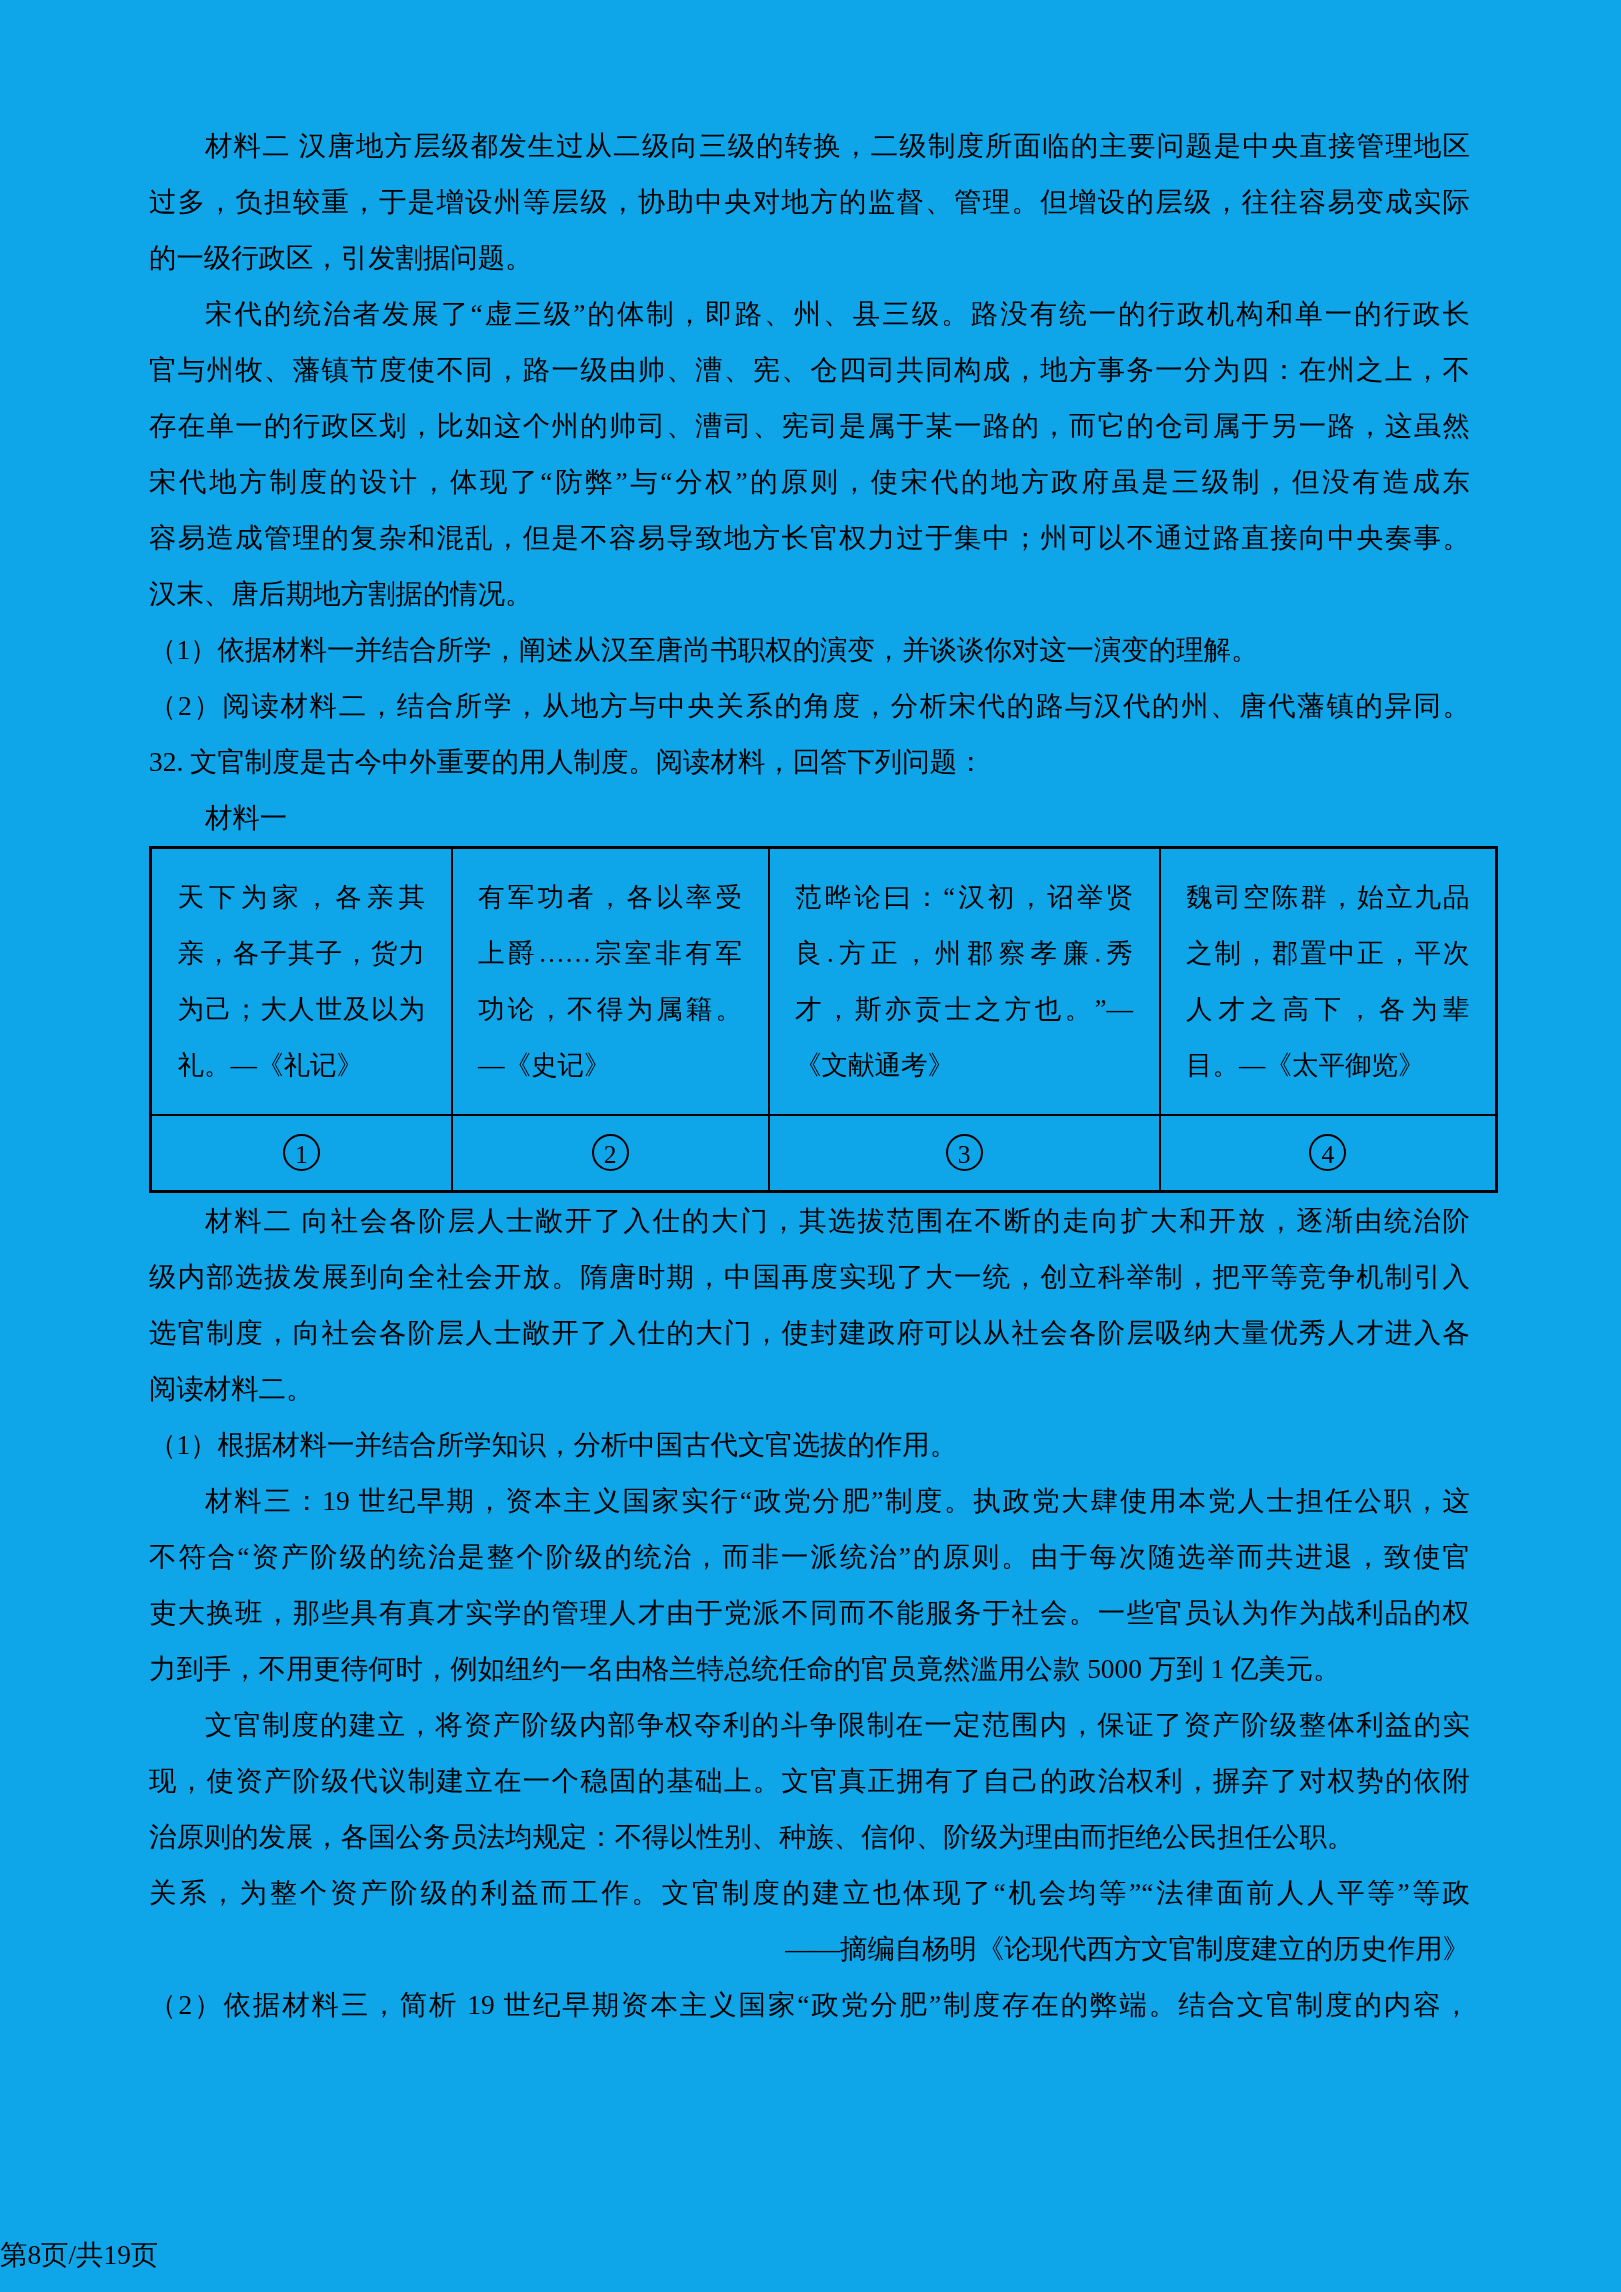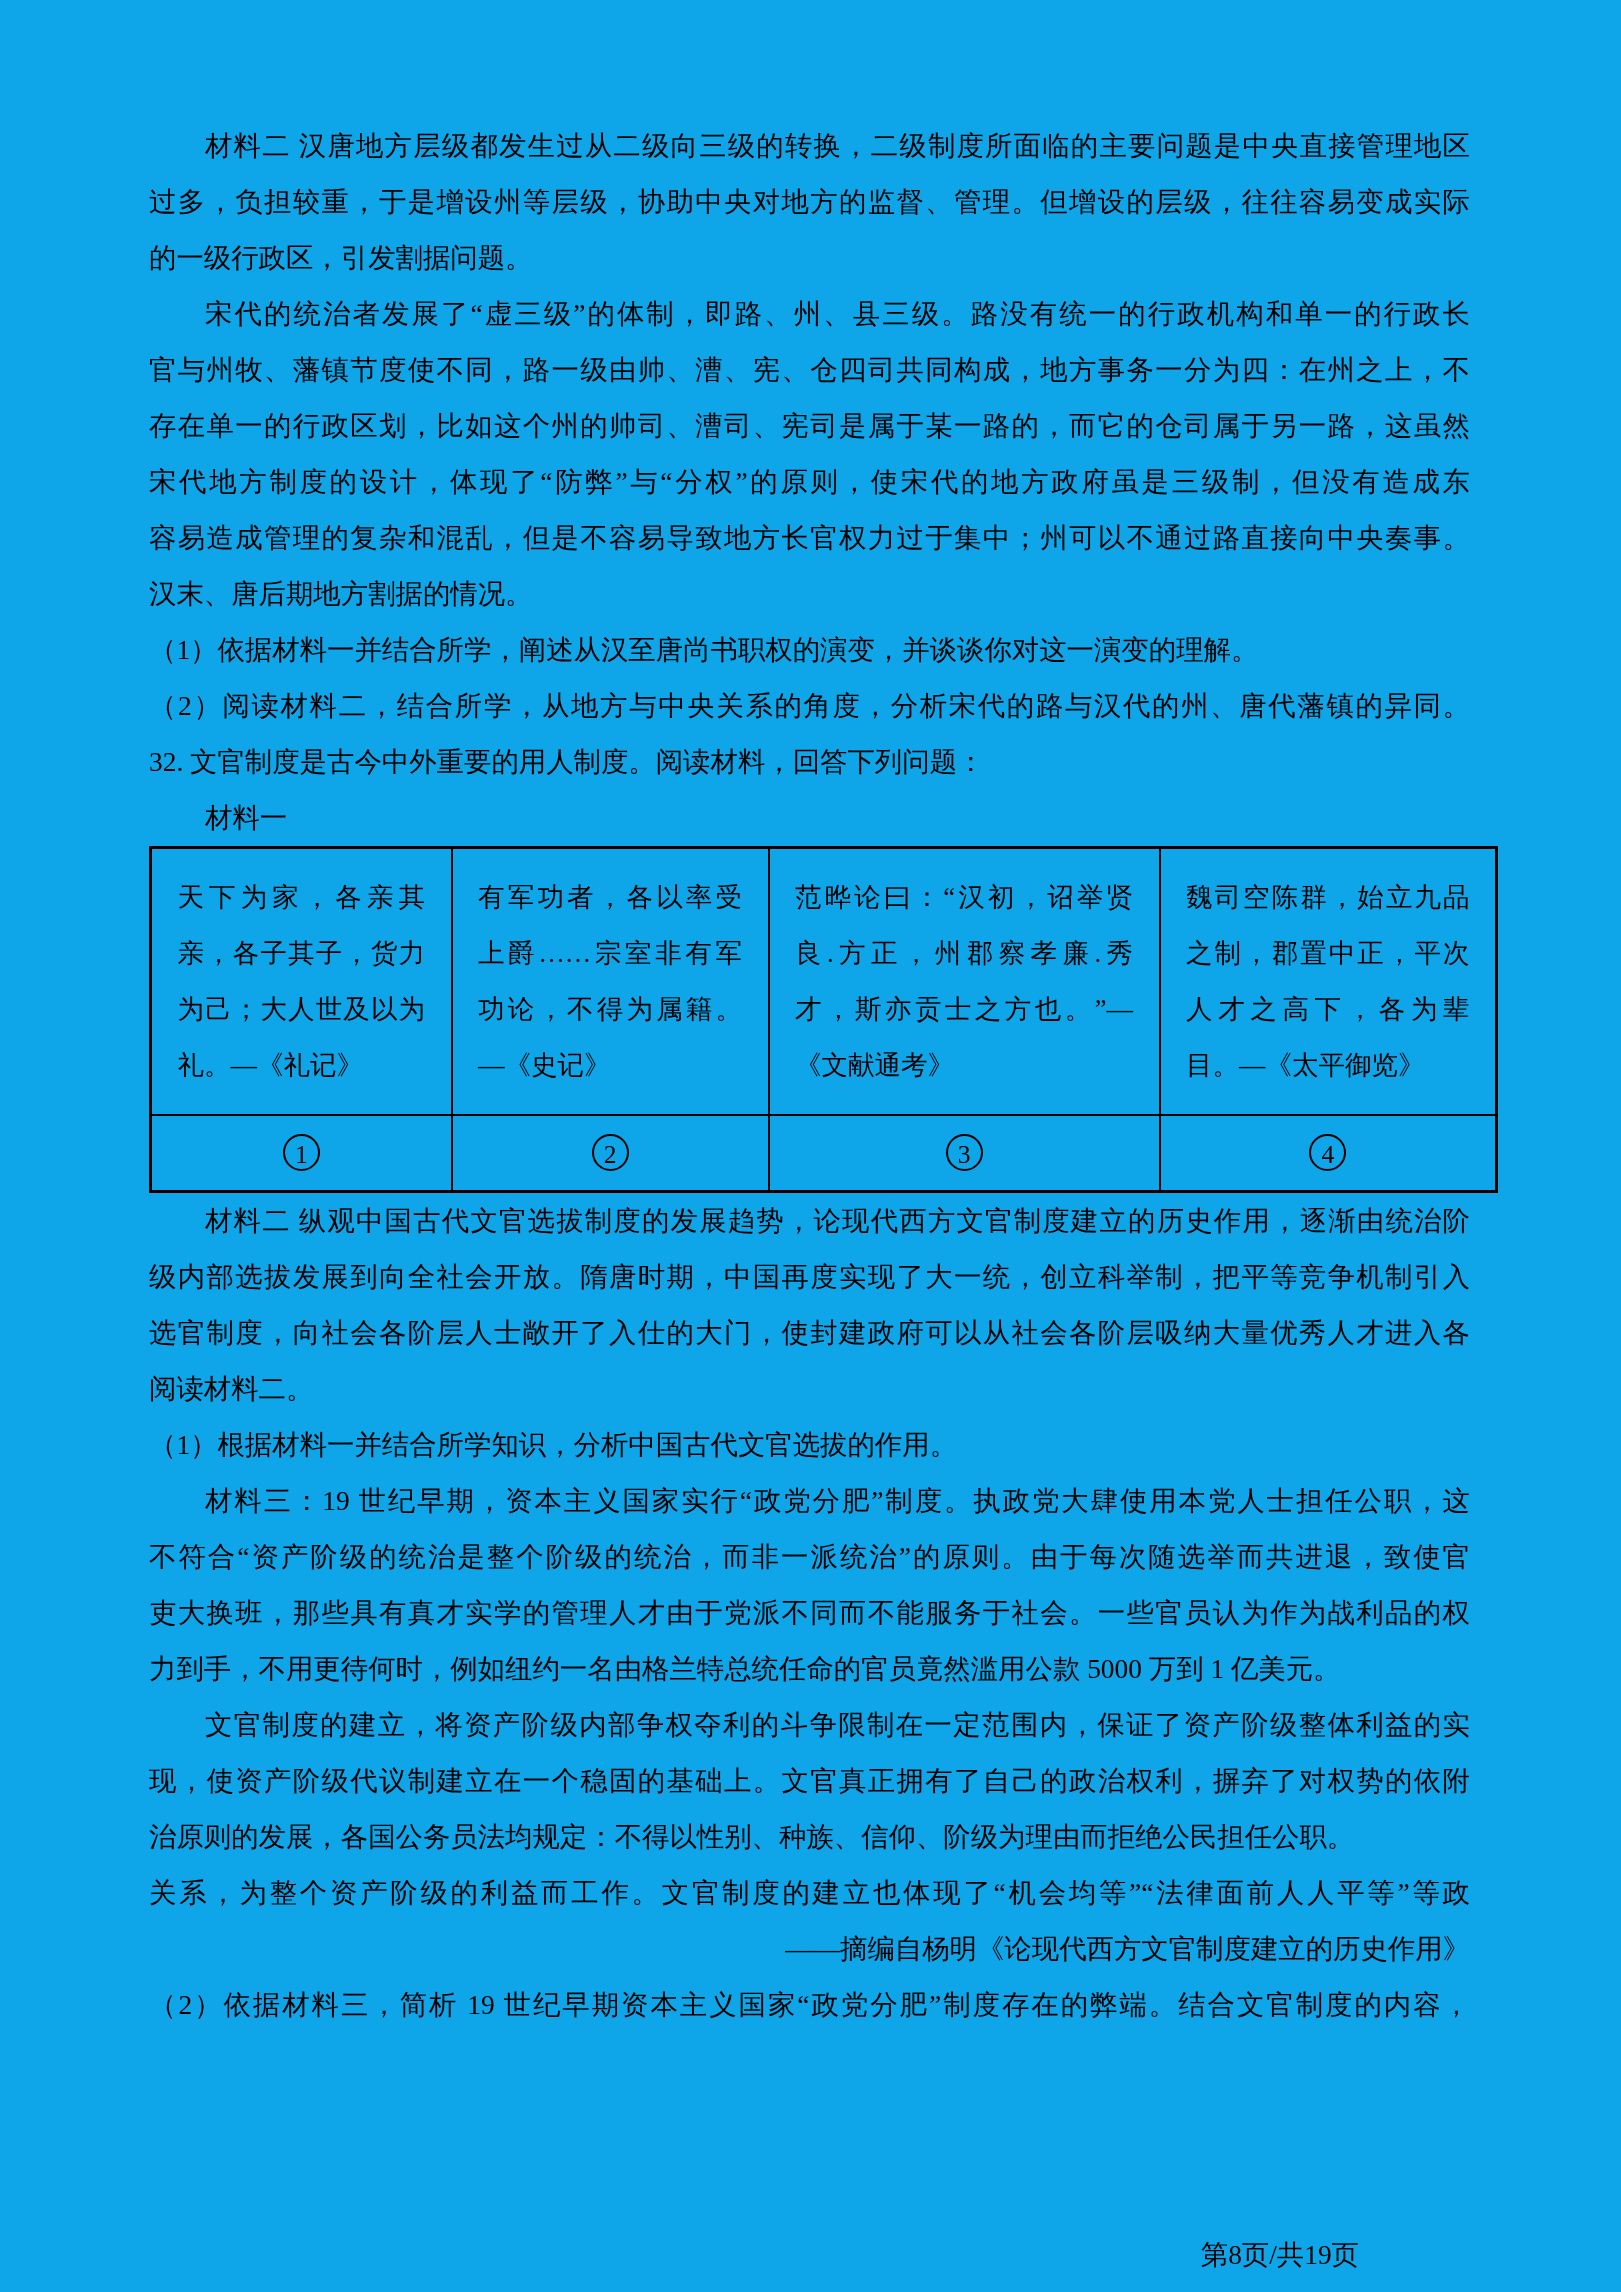--- a/index.html
+++ b/index.html
@@ -81,21 +81,21 @@
     border-radius: 50%;
     font-size: 25.5px;
     text-align: center;
     box-sizing: border-box;
   }
   .footer {
     position: absolute;
     left: 0;
     top: 2227px;
     width: 1359px;
-    text-align: right;
+    text-align: left;
     font-size: 27.4px;
     line-height: 56px;
   }
 </style>
 </head>
 <body>
 
 <div class="page">
 
   <div class="doc">
@@ -150,21 +150,21 @@
       </tr>
       <tr class="label-row">
         <td><span class="circ">1</span></td>
         <td><span class="circ">2</span></td>
         <td><span class="circ">3</span></td>
         <td><span class="circ">4</span></td>
       </tr>
     </tbody>
       </table>
 
-    <div class="line ind j">材料二 纵观中国古代文官选拔制度的发展趋势，论现代西方文官制度建立的历史作用，逐渐由统治阶</div>
+    <div class="line ind j">材料二 向社会各阶层人士敞开了入仕的大门，其选拔范围在不断的走向扩大和开放，逐渐由统治阶</div>
     <div class="line j">级内部选拔发展到向全社会开放。隋唐时期，中国再度实现了大一统，创立科举制，把平等竞争机制引入</div>
     <div class="line j">选官制度，向社会各阶层人士敞开了入仕的大门，使封建政府可以从社会各阶层吸纳大量优秀人才进入各</div>
     <div class="line">阅读材料二。</div>
     <div class="line">（1）根据材料一并结合所学知识，分析中国古代文官选拔的作用。</div>
     <div class="line ind j">材料三：19 世纪早期，资本主义国家实行“政党分肥”制度。执政党大肆使用本党人士担任公职，这</div>
     <div class="line j">不符合“资产阶级的统治是整个阶级的统治，而非一派统治”的原则。由于每次随选举而共进退，致使官</div>
     <div class="line j">吏大换班，那些具有真才实学的管理人才由于党派不同而不能服务于社会。一些官员认为作为战利品的权</div>
     <div class="line">力到手，不用更待何时，例如纽约一名由格兰特总统任命的官员竟然滥用公款 5000 万到 1 亿美元。</div>
     <div class="line ind j">文官制度的建立，将资产阶级内部争权夺利的斗争限制在一定范围内，保证了资产阶级整体利益的实</div>
     <div class="line j">现，使资产阶级代议制建立在一个稳固的基础上。文官真正拥有了自己的政治权利，摒弃了对权势的依附</div>

